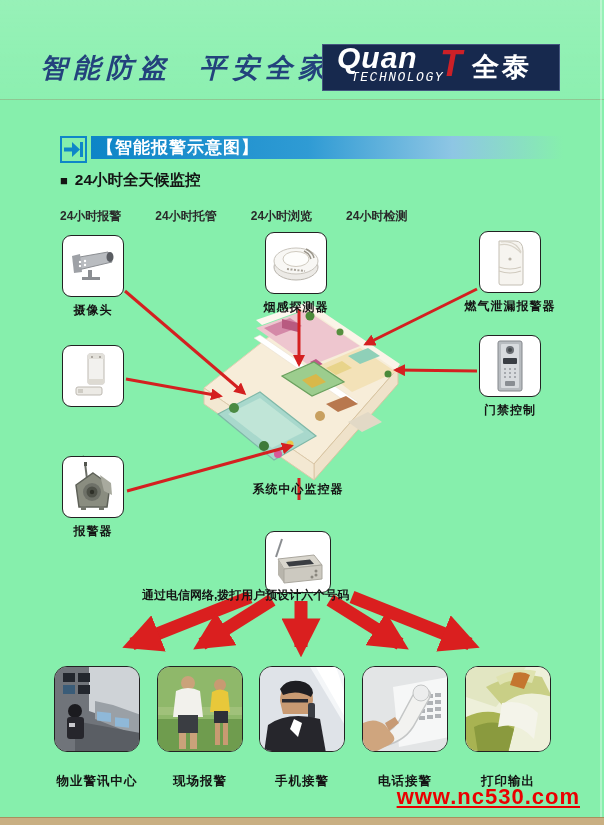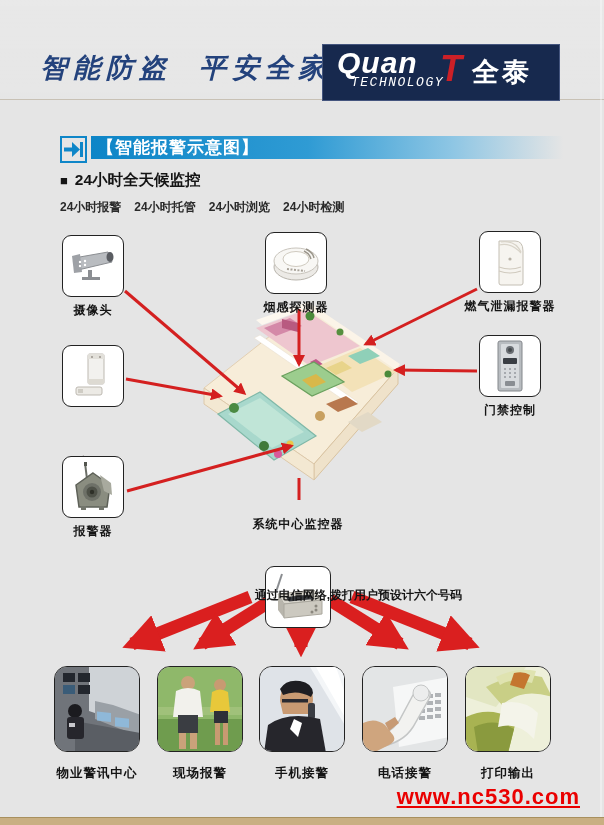--- a/index.html
+++ b/index.html
@@ -1,70 +1,70 @@
 <!DOCTYPE html>
 <html><head>
 <meta charset="utf-8">
 <style>
   html,body{margin:0;padding:0;}
   body{font-family:"Liberation Sans","DejaVu Sans",sans-serif;background:#888;}
   #poster{
     position:relative;width:604px;height:825px;margin:0 auto;
-    background:#e5e5e5;overflow:hidden;
+    background:#86efac;overflow:hidden;
   }
   .top-band{position:absolute;left:0;top:0;width:604px;height:99px;
     background:linear-gradient(to bottom,rgba(255,255,255,0.14),rgba(255,255,255,0.05));
     border-bottom:1px solid rgba(125,103,62,0.30);}
   .right-edge{position:absolute;right:2px;top:0;width:2px;height:825px;background:rgba(255,255,255,0.35);}
   .bottom-band{position:absolute;left:0;bottom:0;width:604px;height:7px;background:#c9af82;border-top:1px solid #a8905e;}
 
   
   .slogan{position:absolute;left:40px;top:50px;font-size:27px;font-weight:bold;font-style:italic;
     color:#23427c;letter-spacing:6px;white-space:pre;}
-  .logo-box{position:absolute;left:322px;top:44px;width:238px;height:57px;background:#17294e;
+  .logo-box{position:absolute;left:322px;top:44px;width:238px;height:47px;background:#17294e;
     border:1px solid #44557e;display:flex;align-items:center;padding:0 0 0 14px;box-sizing:border-box;}
   .logo-quan-wrap{display:flex;flex-direction:column;line-height:1;}
   .logo-quan{font-size:30px;font-weight:bold;font-style:italic;color:#ffffff;letter-spacing:1px;}
   .logo-tag{font-size:13px;font-style:italic;color:#ffffff;letter-spacing:1.5px;margin:-2px 0 8px 14px;font-family:Liberation Mono, monospace;}
   .logo-t{font-size:36px;font-weight:bold;font-style:italic;color:#cc2027;margin:-8px 0 0 -4px;}
   .logo-cn{font-size:27px;font-weight:bold;color:#ffffff;margin:0 0 2px 10px;letter-spacing:3px;}
 
   
   .banner-arrow{position:absolute;left:60px;top:136px;width:27px;height:27px;border:2px solid #0e86c8;
     box-sizing:border-box;display:flex;align-items:center;justify-content:center;}
   .banner-bar{position:absolute;left:91px;top:136px;width:482px;height:23px;
     background:linear-gradient(to right,#0d85c7 0%,#2f9bd4 45%,#8ec6e4 75%,rgba(215,192,148,0) 98%);
     display:flex;align-items:center;}
   .banner-title{color:#ffffff;font-size:17px;font-weight:bold;padding-left:6px;letter-spacing:1px;}
 
   
   .sec-heading{position:absolute;left:60px;top:170px;font-size:15.5px;font-weight:bold;color:#141414;
     display:flex;align-items:center;gap:7px;}
   .sec-bullet{font-size:13px;}
-  .features{position:absolute;left:60px;top:199px;font-size:12px;color:#2a2a2a;display:flex;gap:13px;font-weight:bold;}
+  .features{position:absolute;left:60px;top:208px;font-size:12px;color:#2a2a2a;display:flex;gap:34px;font-weight:bold;}
 
   
   .device{position:absolute;width:124px;display:flex;flex-direction:column;align-items:center;gap:5px;justify-content:space-between;}
   .dev-box{width:62px;height:62px;background:#ffffff;border:1.5px solid #222;border-radius:9px;
     display:flex;align-items:center;justify-content:center;box-sizing:border-box;overflow:hidden;}
   .dev-label{font-size:12px;color:#141414;font-weight:bold;letter-spacing:1px;white-space:nowrap;}
   .dev-camera{left:31px;top:235px;}
   .dev-smoke{left:234px;top:232px;}
   .dev-gas{left:448px;top:231px;}
   .dev-window{left:31px;top:345px;gap:47px;}
   .dev-access{left:448px;top:335px;}
   .dev-siren{left:31px;top:456px;}
-  .dev-monitor{left:236px;top:516px;gap:33px;}
+  .dev-monitor{left:236px;top:481px;gap:33px;}
   .dev-monitor .dev-box{width:66px;height:62px;}
 
-  .dial-note{position:absolute;left:142px;top:587px;width:320px;text-align:right;
+  .dial-note{position:absolute;left:142px;top:587px;width:320px;text-align:left;
     font-size:12px;font-weight:bold;color:#141414;}
 
   
-  .output{position:absolute;top:666px;width:110px;display:flex;flex-direction:column;align-items:center;gap:13px;}
+  .output{position:absolute;top:666px;width:110px;display:flex;flex-direction:column;align-items:center;gap:21px;}
   .out-box{width:86px;height:86px;border:1.5px solid #222;border-radius:13px;overflow:hidden;
     box-sizing:border-box;background:#ccc;}
   .out-label{font-size:12.5px;color:#141414;font-weight:bold;letter-spacing:1px;white-space:nowrap;}
   .out-1{left:42px;} .out-2{left:145px;} .out-3{left:247px;} .out-4{left:350px;} .out-5{left:453px;}
 
   .website{position:absolute;right:24px;top:784px;font-size:22px;font-weight:bold;color:#ea0000;
     letter-spacing:1px;text-decoration:underline;}
 
   .overlay{position:absolute;left:0;top:0;width:604px;height:825px;pointer-events:none;}
   .house{position:absolute;left:198px;top:296px;width:210px;height:192px;}

